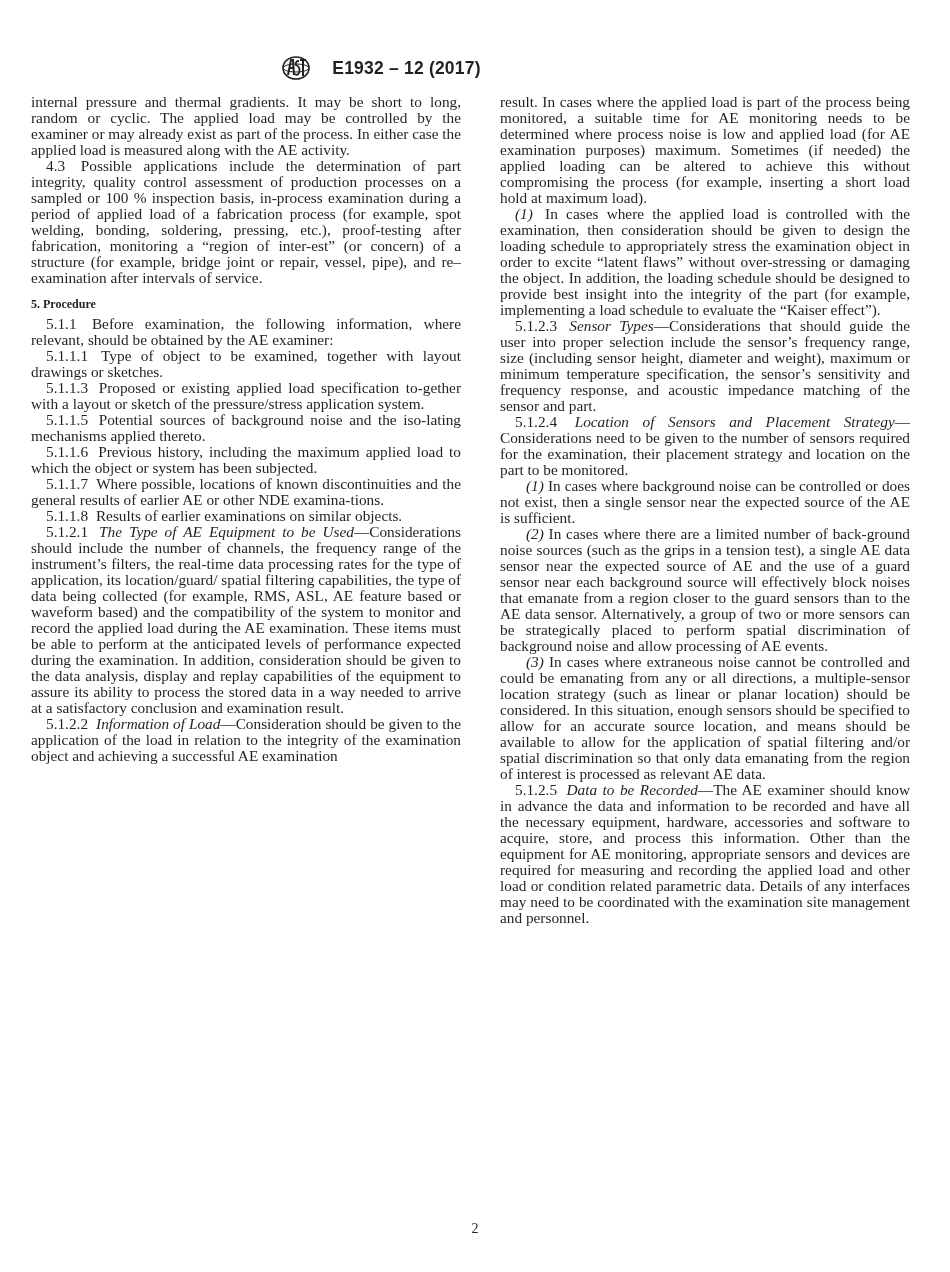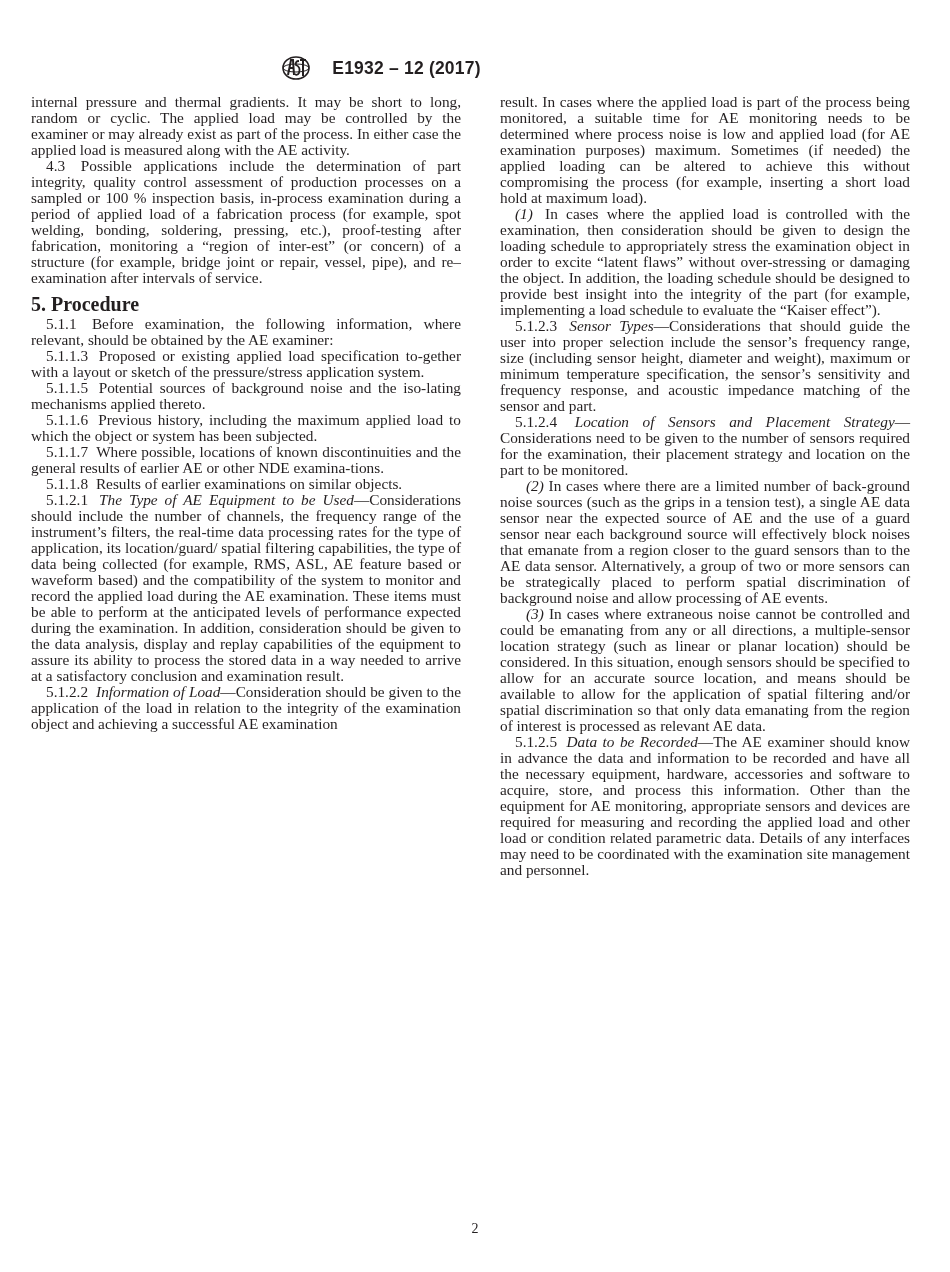--- a/index.html
+++ b/index.html
@@ -10,21 +10,21 @@
     .logo { width: 30px; height: 26px; }
     .designation { font-family: "Liberation Sans", "DejaVu Sans", sans-serif; font-weight: bold;
       font-size: 17.5px; letter-spacing: 0.2px; color: #231f20; }
     .col { position: absolute; top: 94px; font-size: 15.3px; line-height: 16px; text-align: justify; }
     .col-left { left: 31px; width: 430px; }
     .col-right { left: 500px; width: 410px; }
     .p { margin: 0; text-indent: 15px; hyphens: manual; }
     .p.noindent { text-indent: 0; }
     .p.gap { }
     .p.sub { text-indent: 26px; }
-    .h { margin: 10px 0 4px 0; font-weight: bold; font-size: 20px; }
+    .h { margin: 10px 0 4px 0; font-weight: bold; font-size: 12px; }
     .it { font-style: italic; }
     .num { margin-right: 4px; }
     .page-num { position: absolute; top: 1221px; left: 0; width: 950px; text-align: center;
       font-size: 14px; color: #231f20; }
   </style>
 </head>
 <body>
 
 <div class="header">
   <svg class="logo" viewBox="0 0 30 26">
@@ -40,20 +40,21 @@
 <div class="col col-left">
   <p class="p noindent">internal pressure and thermal gradients. It may be short to long, random or cyclic. The applied load may be controlled by the examiner or may already exist as part of the process. In either case the applied load is measured along with the AE activity.</p>
 
   <p class="p gap"><span class="num">4.3</span> <span>Possible applications include the determination of part integrity, quality control assessment of production processes on a sampled or 100 % inspection basis, in-process examination during a period of applied load of a fabrication process (for example, spot welding, bonding, soldering, pressing, etc.), proof-testing after fabrication, monitoring a “region of inter-est” (or concern) of a structure (for example, bridge joint or repair, vessel, pipe), and re–examination after intervals of service.</span></p>
 
   <div class="h">5.  Procedure</div>
 
 
   <p class="p"><span class="num">5.1.1</span> <span>Before examination, the following information, where relevant, should be obtained by the AE examiner:</span></p>
 
+  <p class="p"><span class="num">5.1.1.1</span> <span>Type of object to be examined, together with layout drawings or sketches.</span></p>
 
 
   <p class="p"><span class="num">5.1.1.3</span> <span>Proposed or existing applied load specification to-gether with a layout or sketch of the pressure/stress application system.</span></p>
 
 
   <p class="p"><span class="num">5.1.1.5</span> <span>Potential sources of background noise and the iso-lating mechanisms applied thereto.</span></p>
 
   <p class="p"><span class="num">5.1.1.6</span> <span>Previous history, including the maximum applied load to which the object or system has been subjected.</span></p>
 
   <p class="p"><span class="num">5.1.1.7</span> <span>Where possible, locations of known discontinuities and the general results of earlier AE or other NDE examina-tions.</span></p>
@@ -68,20 +69,21 @@
 
 <div class="col col-right">
   <p class="p noindent">result. In cases where the applied load is part of the process being monitored, a suitable time for AE monitoring needs to be determined where process noise is low and applied load (for AE examination purposes) maximum. Sometimes (if needed) the applied loading can be altered to achieve this without compromising the process (for example, inserting a short load hold at maximum load).</p>
 
   <p class="p gap"><span class="it num">(1)</span> <span>In cases where the applied load is controlled with the examination, then consideration should be given to design the loading schedule to appropriately stress the examination object in order to excite “latent flaws” without over-stressing or damaging the object. In addition, the loading schedule should be designed to provide best insight into the integrity of the part (for example, implementing a load schedule to evaluate the “Kaiser effect”).</span></p>
 
   <p class="p gap"><span class="num">5.1.2.3</span> <span class="it">Sensor Types</span><span>—Considerations that should guide the user into proper selection include the sensor’s frequency range, size (including sensor height, diameter and weight), maximum or minimum temperature specification, the sensor’s sensitivity and frequency response, and acoustic impedance matching of the sensor and part.</span></p>
 
   <p class="p gap"><span class="num">5.1.2.4</span> <span class="it">Location of Sensors and Placement Strategy</span><span>—Considerations need to be given to the number of sensors required for the examination, their placement strategy and location on the part to be monitored.</span></p>
 
+  <p class="p sub gap"><span class="it">(1)</span> <span>In cases where background noise can be controlled or does not exist, then a single sensor near the expected source of the AE is sufficient.</span></p>
 
   <p class="p sub"><span class="it">(2)</span> <span>In cases where there are a limited number of back-ground noise sources (such as the grips in a tension test), a single AE data sensor near the expected source of AE and the use of a guard sensor near each background source will effectively block noises that emanate from a region closer to the guard sensors than to the AE data sensor. Alternatively, a group of two or more sensors can be strategically placed to perform spatial discrimination of background noise and allow processing of AE events.</span></p>
 
   <p class="p sub"><span class="it">(3)</span> <span>In cases where extraneous noise cannot be controlled and could be emanating from any or all directions, a multiple-sensor location strategy (such as linear or planar location) should be considered. In this situation, enough sensors should be specified to allow for an accurate source location, and means should be available to allow for the application of spatial filtering and/or spatial discrimination so that only data emanating from the region of interest is processed as relevant AE data.</span></p>
 
   <p class="p gap"><span class="num">5.1.2.5</span> <span class="it">Data to be Recorded</span><span>—The AE examiner should know in advance the data and information to be recorded and have all the necessary equipment, hardware, accessories and software to acquire, store, and process this information. Other than the equipment for AE monitoring, appropriate sensors and devices are required for measuring and recording the applied load and other load or condition related parametric data. Details of any interfaces may need to be coordinated with the examination site management and personnel.</span></p>
 </div>
 
 <div class="page-num">2</div>
 

